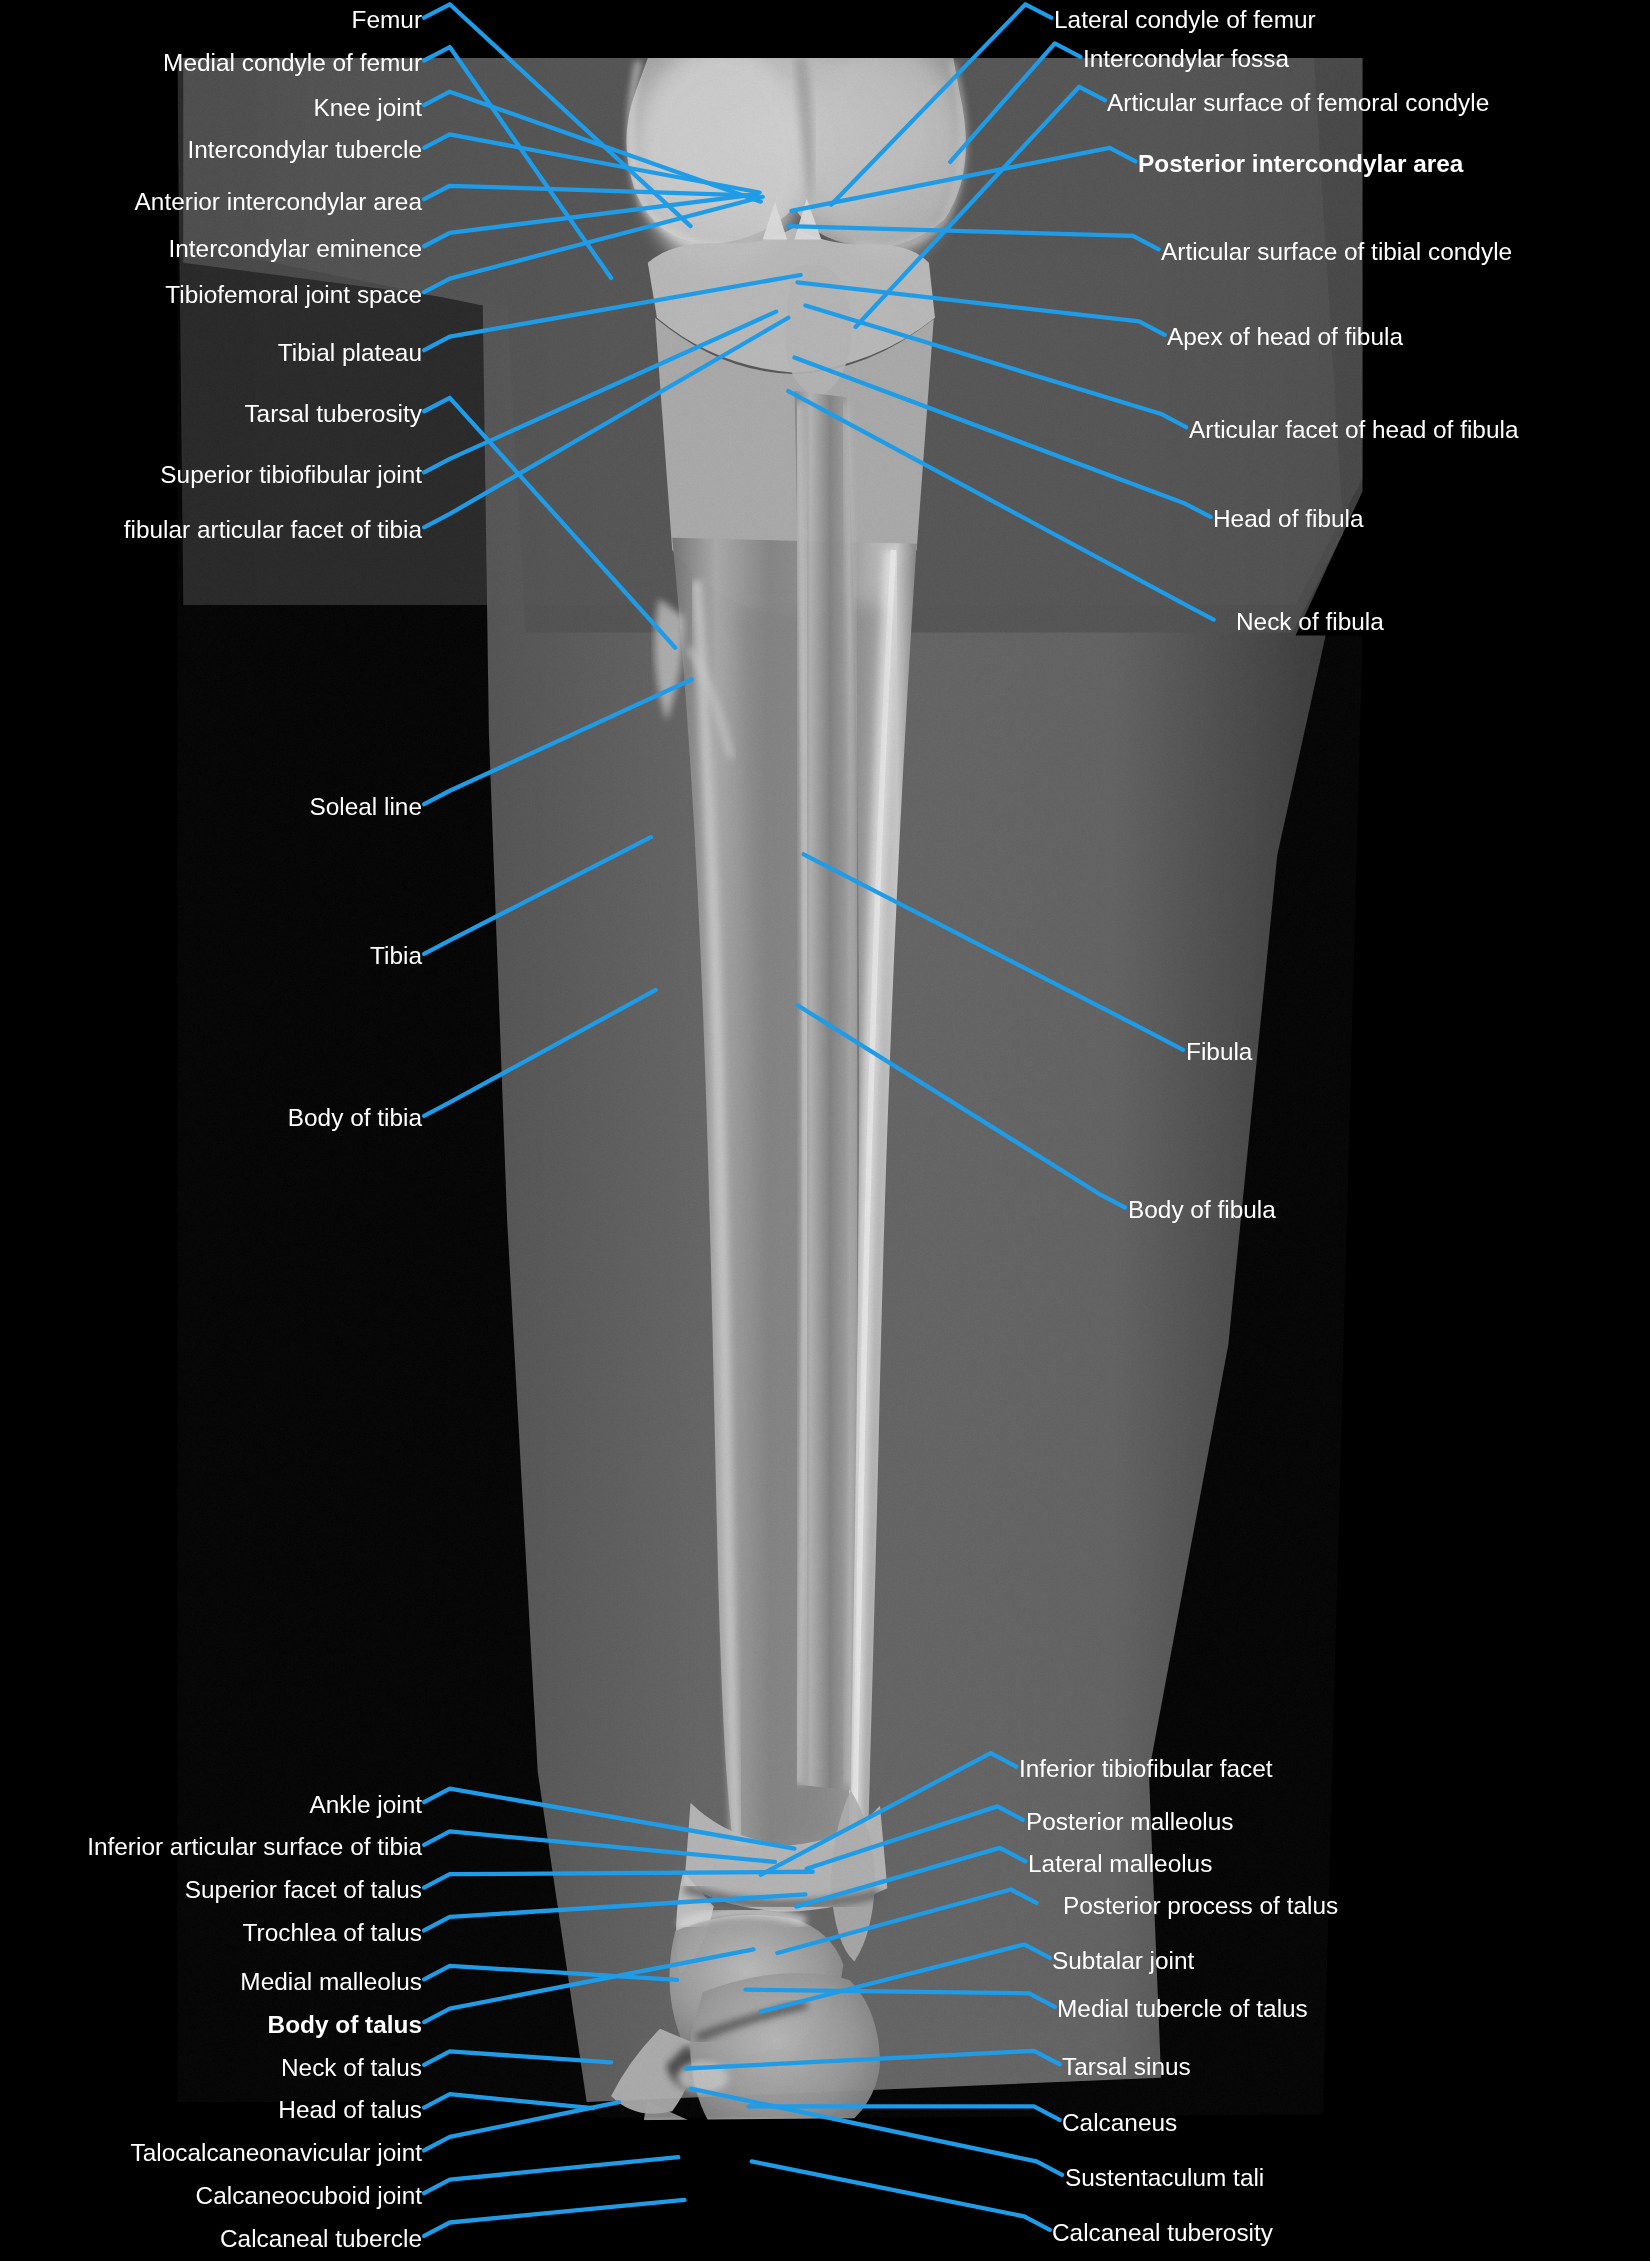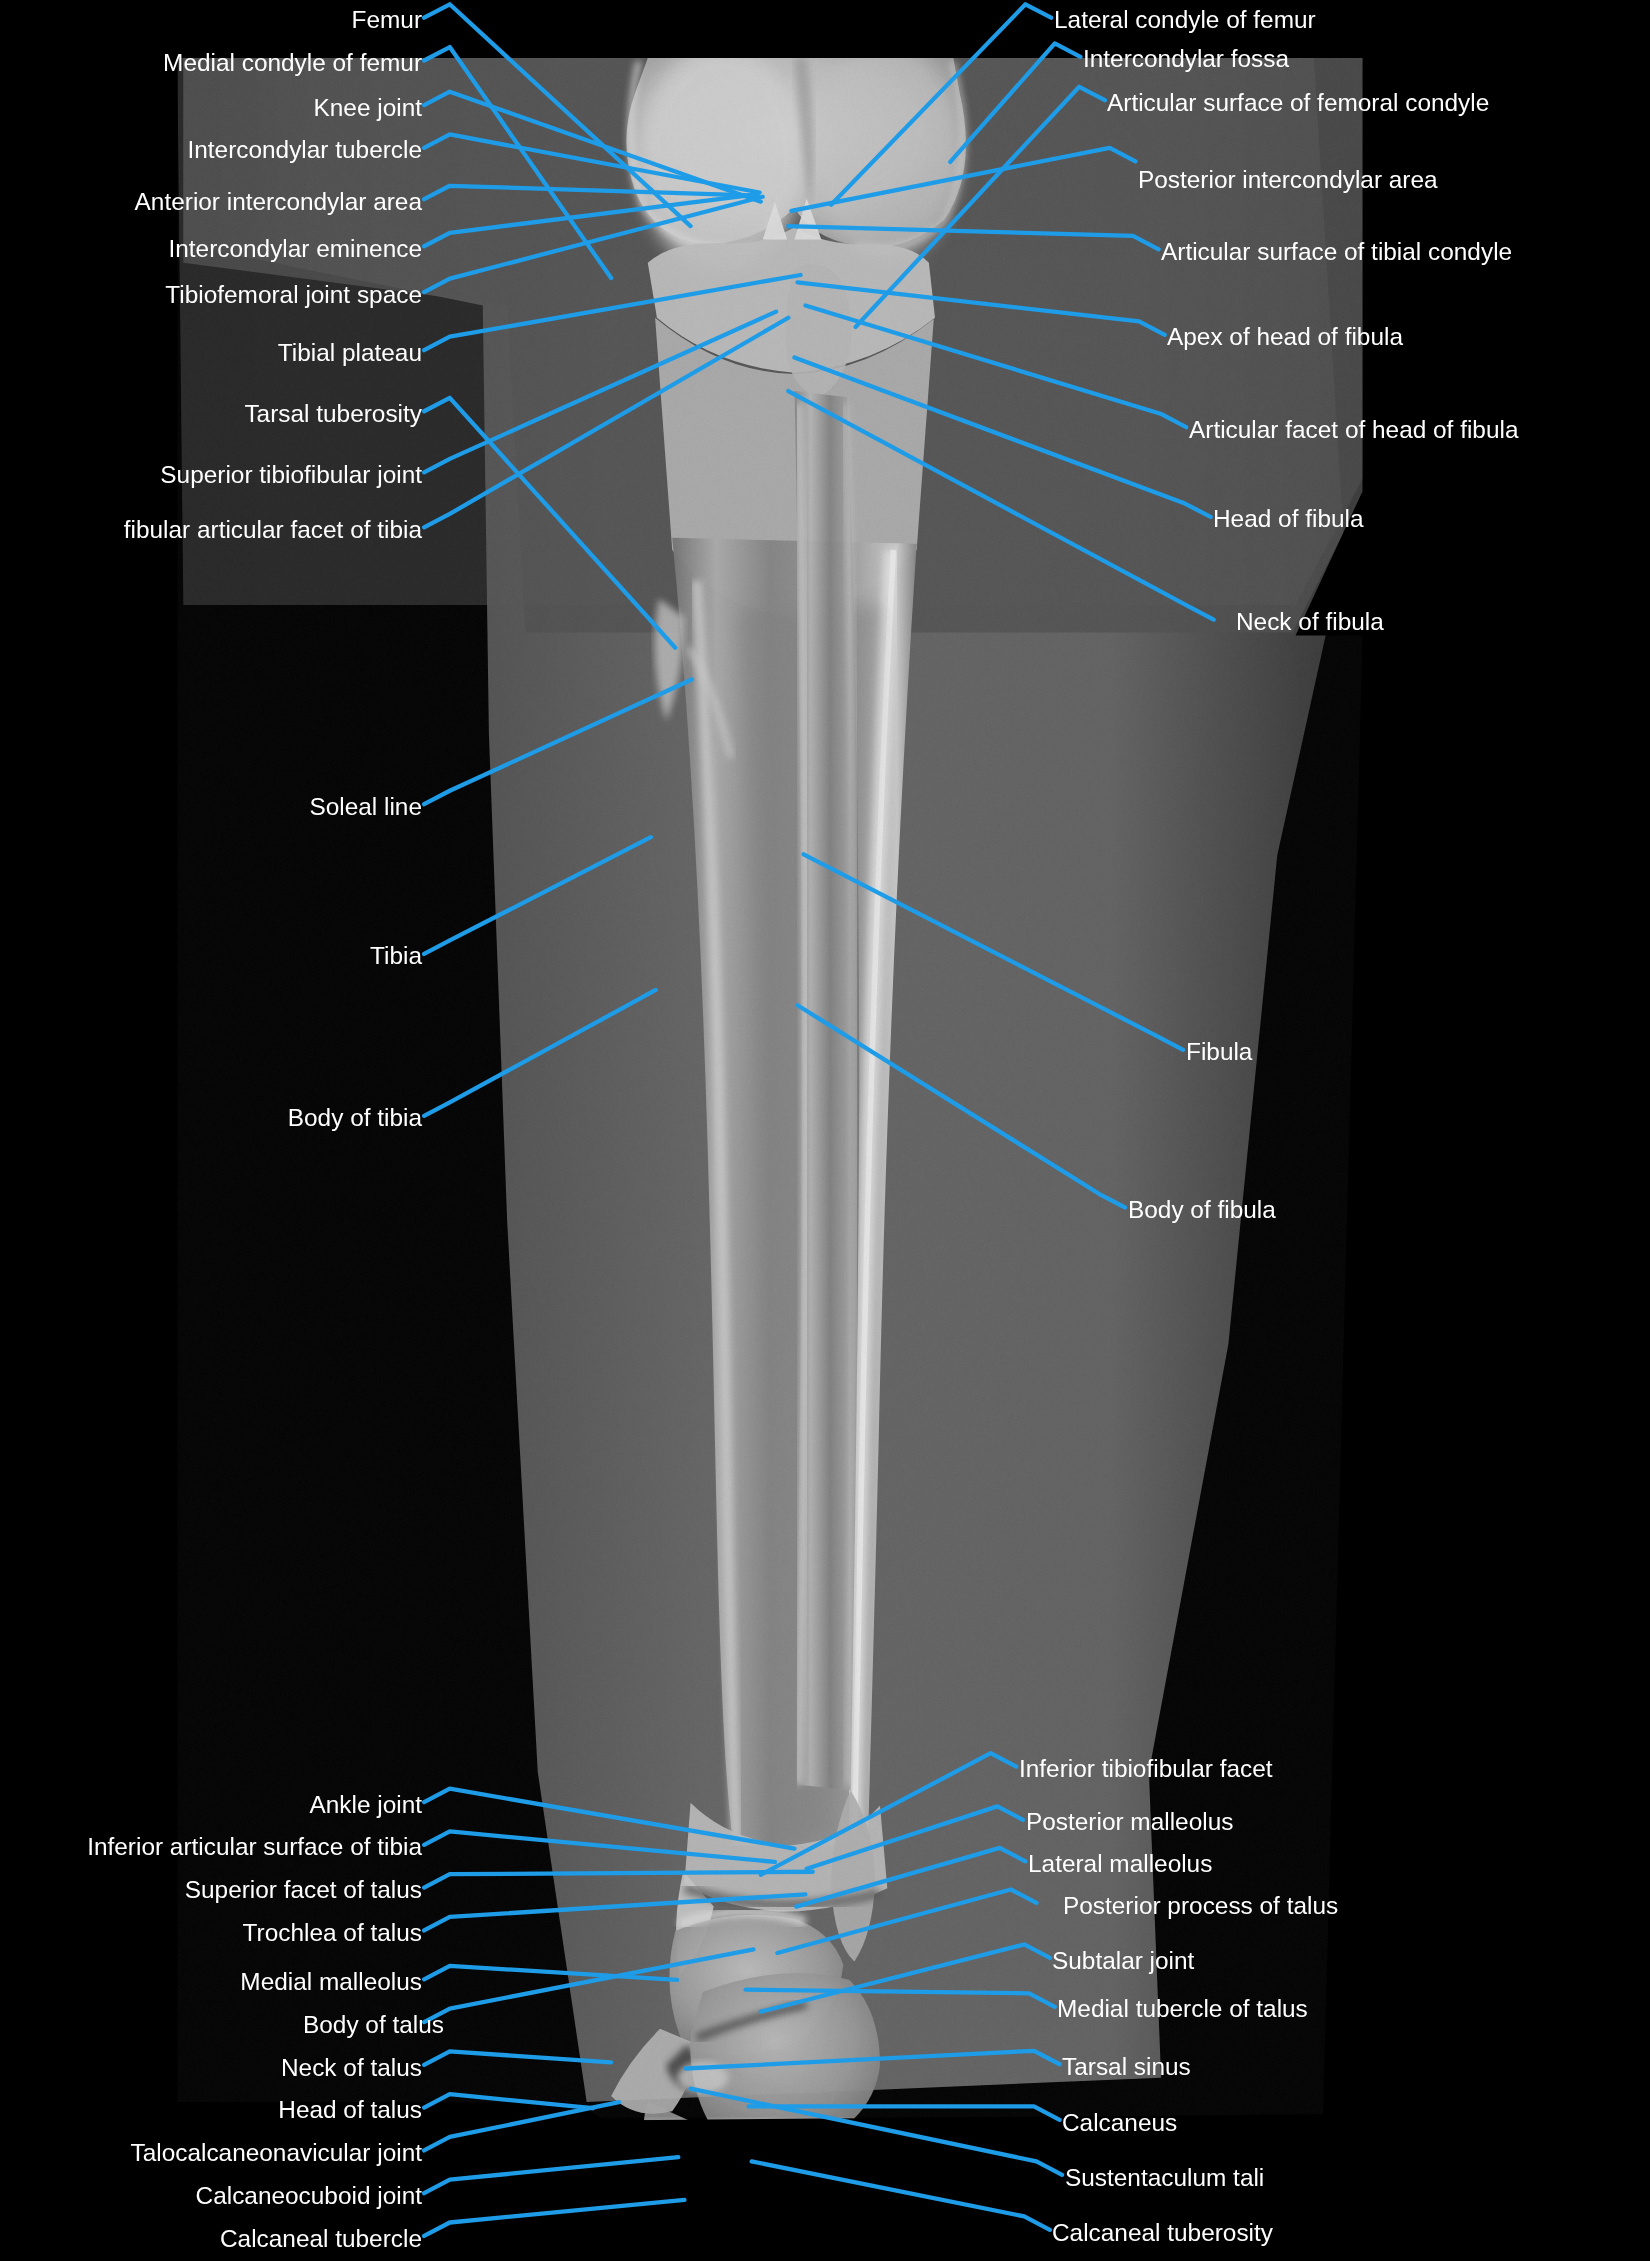--- a/index.html
+++ b/index.html
@@ -249,32 +249,32 @@
       <div class="lbl r" style="left: 422px; top: 475px;">Superior tibiofibular joint</div>
       <div class="lbl r" style="left: 422px; top: 530px;">fibular articular facet of tibia</div>
       <div class="lbl r" style="left: 422px; top: 807px;">Soleal line</div>
       <div class="lbl r" style="left: 422px; top: 956px;">Tibia</div>
       <div class="lbl r" style="left: 422px; top: 1118px;">Body of tibia</div>
       <div class="lbl r" style="left: 422px; top: 1805px;">Ankle joint</div>
       <div class="lbl r" style="left: 422px; top: 1847px;">Inferior articular surface of tibia</div>
       <div class="lbl r" style="left: 422px; top: 1890px;">Superior facet of talus</div>
       <div class="lbl r" style="left: 422px; top: 1933px;">Trochlea of talus</div>
       <div class="lbl r" style="left: 422px; top: 1982px;">Medial malleolus</div>
-      <div class="lbl r" style="left: 444px; top: 2025px;">Body of talus</div>
+      <div class="lbl r" style="left: 422px; top: 2025px; font-weight: bold;">Body of talus</div>
       <div class="lbl r" style="left: 422px; top: 2068px;">Neck of talus</div>
       <div class="lbl r" style="left: 422px; top: 2110px;">Head of talus</div>
       <div class="lbl r" style="left: 422px; top: 2153px;">Talocalcaneonavicular joint</div>
       <div class="lbl r" style="left: 422px; top: 2196px;">Calcaneocuboid joint</div>
       <div class="lbl r" style="left: 422px; top: 2239px;">Calcaneal tubercle</div>
     </div>
   <div id="right-labels">
       <div class="lbl l" style="left: 1054px; top: 20px;">Lateral condyle of femur</div>
       <div class="lbl l" style="left: 1083px; top: 59px;">Intercondylar fossa</div>
       <div class="lbl l" style="left: 1107px; top: 103px;">Articular surface of femoral condyle</div>
-      <div class="lbl l" style="left: 1138px; top: 180px;">Posterior intercondylar area</div>
+      <div class="lbl l" style="left: 1138px; top: 164px; font-weight: bold;">Posterior intercondylar area</div>
       <div class="lbl l" style="left: 1161px; top: 252px;">Articular surface of tibial condyle</div>
       <div class="lbl l" style="left: 1167px; top: 337px;">Apex of head of fibula</div>
       <div class="lbl l" style="left: 1189px; top: 430px;">Articular facet of head of fibula</div>
       <div class="lbl l" style="left: 1213px; top: 519px;">Head of fibula</div>
       <div class="lbl l" style="left: 1216px; top: 622px; margin-left: 20px;">Neck of fibula</div>
       <div class="lbl l" style="left: 1186px; top: 1052px;">Fibula</div>
       <div class="lbl l" style="left: 1128px; top: 1210px;">Body of fibula</div>
       <div class="lbl l" style="left: 1019px; top: 1769px;">Inferior tibiofibular facet</div>
       <div class="lbl l" style="left: 1026px; top: 1822px;">Posterior malleolus</div>
       <div class="lbl l" style="left: 1028px; top: 1864px;">Lateral malleolus</div>

